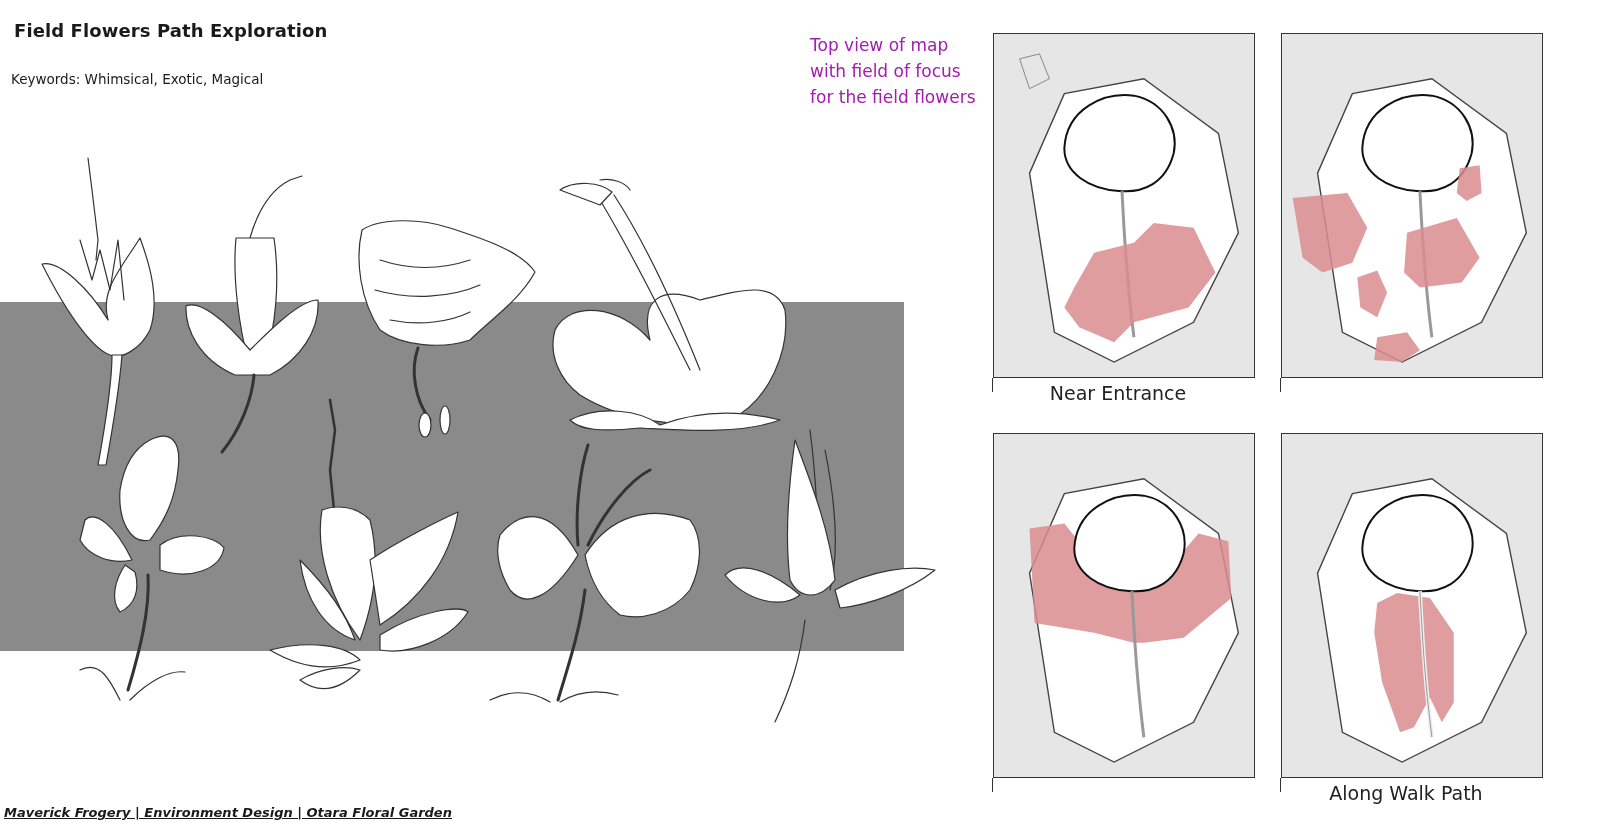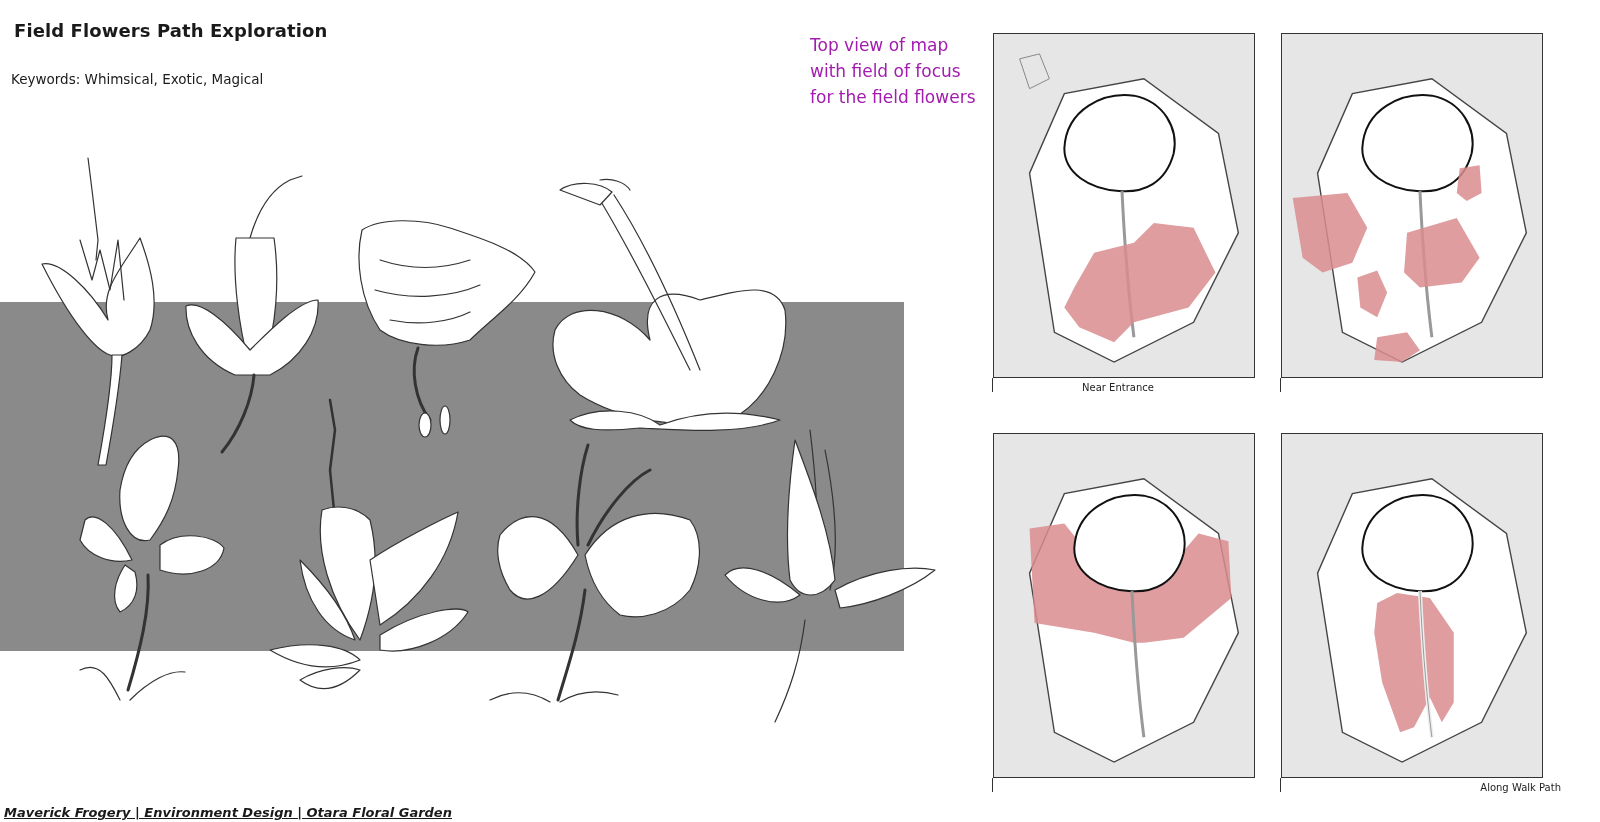--- a/index.html
+++ b/index.html
@@ -10,21 +10,21 @@
   .keywords { left:11px; top:55px; font-size:13.5px;margin-top:16px; }
   .map-caption { left:810px; top:32px; font-size:17px; line-height:26px; color:#a21caf; }
   .footer-left { left:4px; top:805px; font-size:13px; font-weight:bold; font-style:italic;text-decoration:underline; }
   .footer-right { right:4px; top:807px; font-size:12.5px; font-weight:bold; font-style:italic;margin-top:43px; }
   .gray-block { left:0; top:302px; width:904px; height:349px; background:#8a8a8a; }
   .sketch { left:0; top:140px; width:960px; height:600px; }
   .map-panel { width:262px; height:345px; }
   .map-frame { position:absolute; left:0; top:0; width:100%; height:100%;
                border:1.5px solid #333; box-sizing:border-box; border-left-width:1px; background:#e8e8e8; overflow:hidden; }
   .map-frame svg { width:100%; height:100%; display:block; }
-  .map-label { position:absolute; left:-4px; width:calc(100% + 30px); text-align:center; font-size:10px; top:349px; color:#222; }
+  .map-label { position:absolute; left:-4px; width:calc(100% + 30px); text-align:center; font-size:19px; top:349px; color:#222; }
   .under-rule { position:absolute; left:-1px; top:345px; height:14px; border-left:1px solid #333; }
 </style>
 </head>
 <body>
 
 <div class="abs title">Field Flowers Path Exploration</div>
 <div class="abs keywords">Keywords: Whimsical, Exotic, Magical</div>
 
 <div class="abs gray-block"></div>
 <svg class="abs sketch" viewBox="0 140 960 600" xmlns="http://www.w3.org/2000/svg">
@@ -153,17 +153,17 @@
     <svg viewBox="0 0 260 345" xmlns="http://www.w3.org/2000/svg">
       <rect width="260" height="345" fill="#e6e6e6"></rect>
       <path d="M60 300 L35 140 L70 60 L150 45 L225 100 L245 200 L200 290 L120 330 Z" fill="#fff" stroke="#444" stroke-width="1.4"></path>
       <path d="M95 170 L115 160 L148 165 L172 200 L172 270 L160 290 L148 265 L132 295 L118 300 L100 250 L92 200 Z" fill="#d98c8e" opacity="0.85"></path>
       <path d="M80 115 C82 75 120 58 150 62 C180 68 195 95 190 120 C182 150 160 160 135 158 C105 156 80 140 80 115 Z" fill="#fff" stroke="#111" stroke-width="2"></path>
       <path d="M138 158 C140 200 143 250 150 305" fill="none" stroke="#eee" stroke-width="4"></path>
       <path d="M138 158 C140 200 143 250 150 305" fill="none" stroke="#999" stroke-width="1"></path>
     </svg>
   </div>
   <div class="under-rule"></div>
-  <div class="map-label" style="left:-30px; width:310px;text-align:right;">Along Walk Path</div>
+  <div class="map-label" style="left:-30px; width:310px;">Along Walk Path</div>
 </div>
 
 <div class="abs footer-left">Maverick Frogery | Environment Design | Otara Floral Garden</div>
 <div class="abs footer-right">Dao Vi</div>
 
 </body></html>

